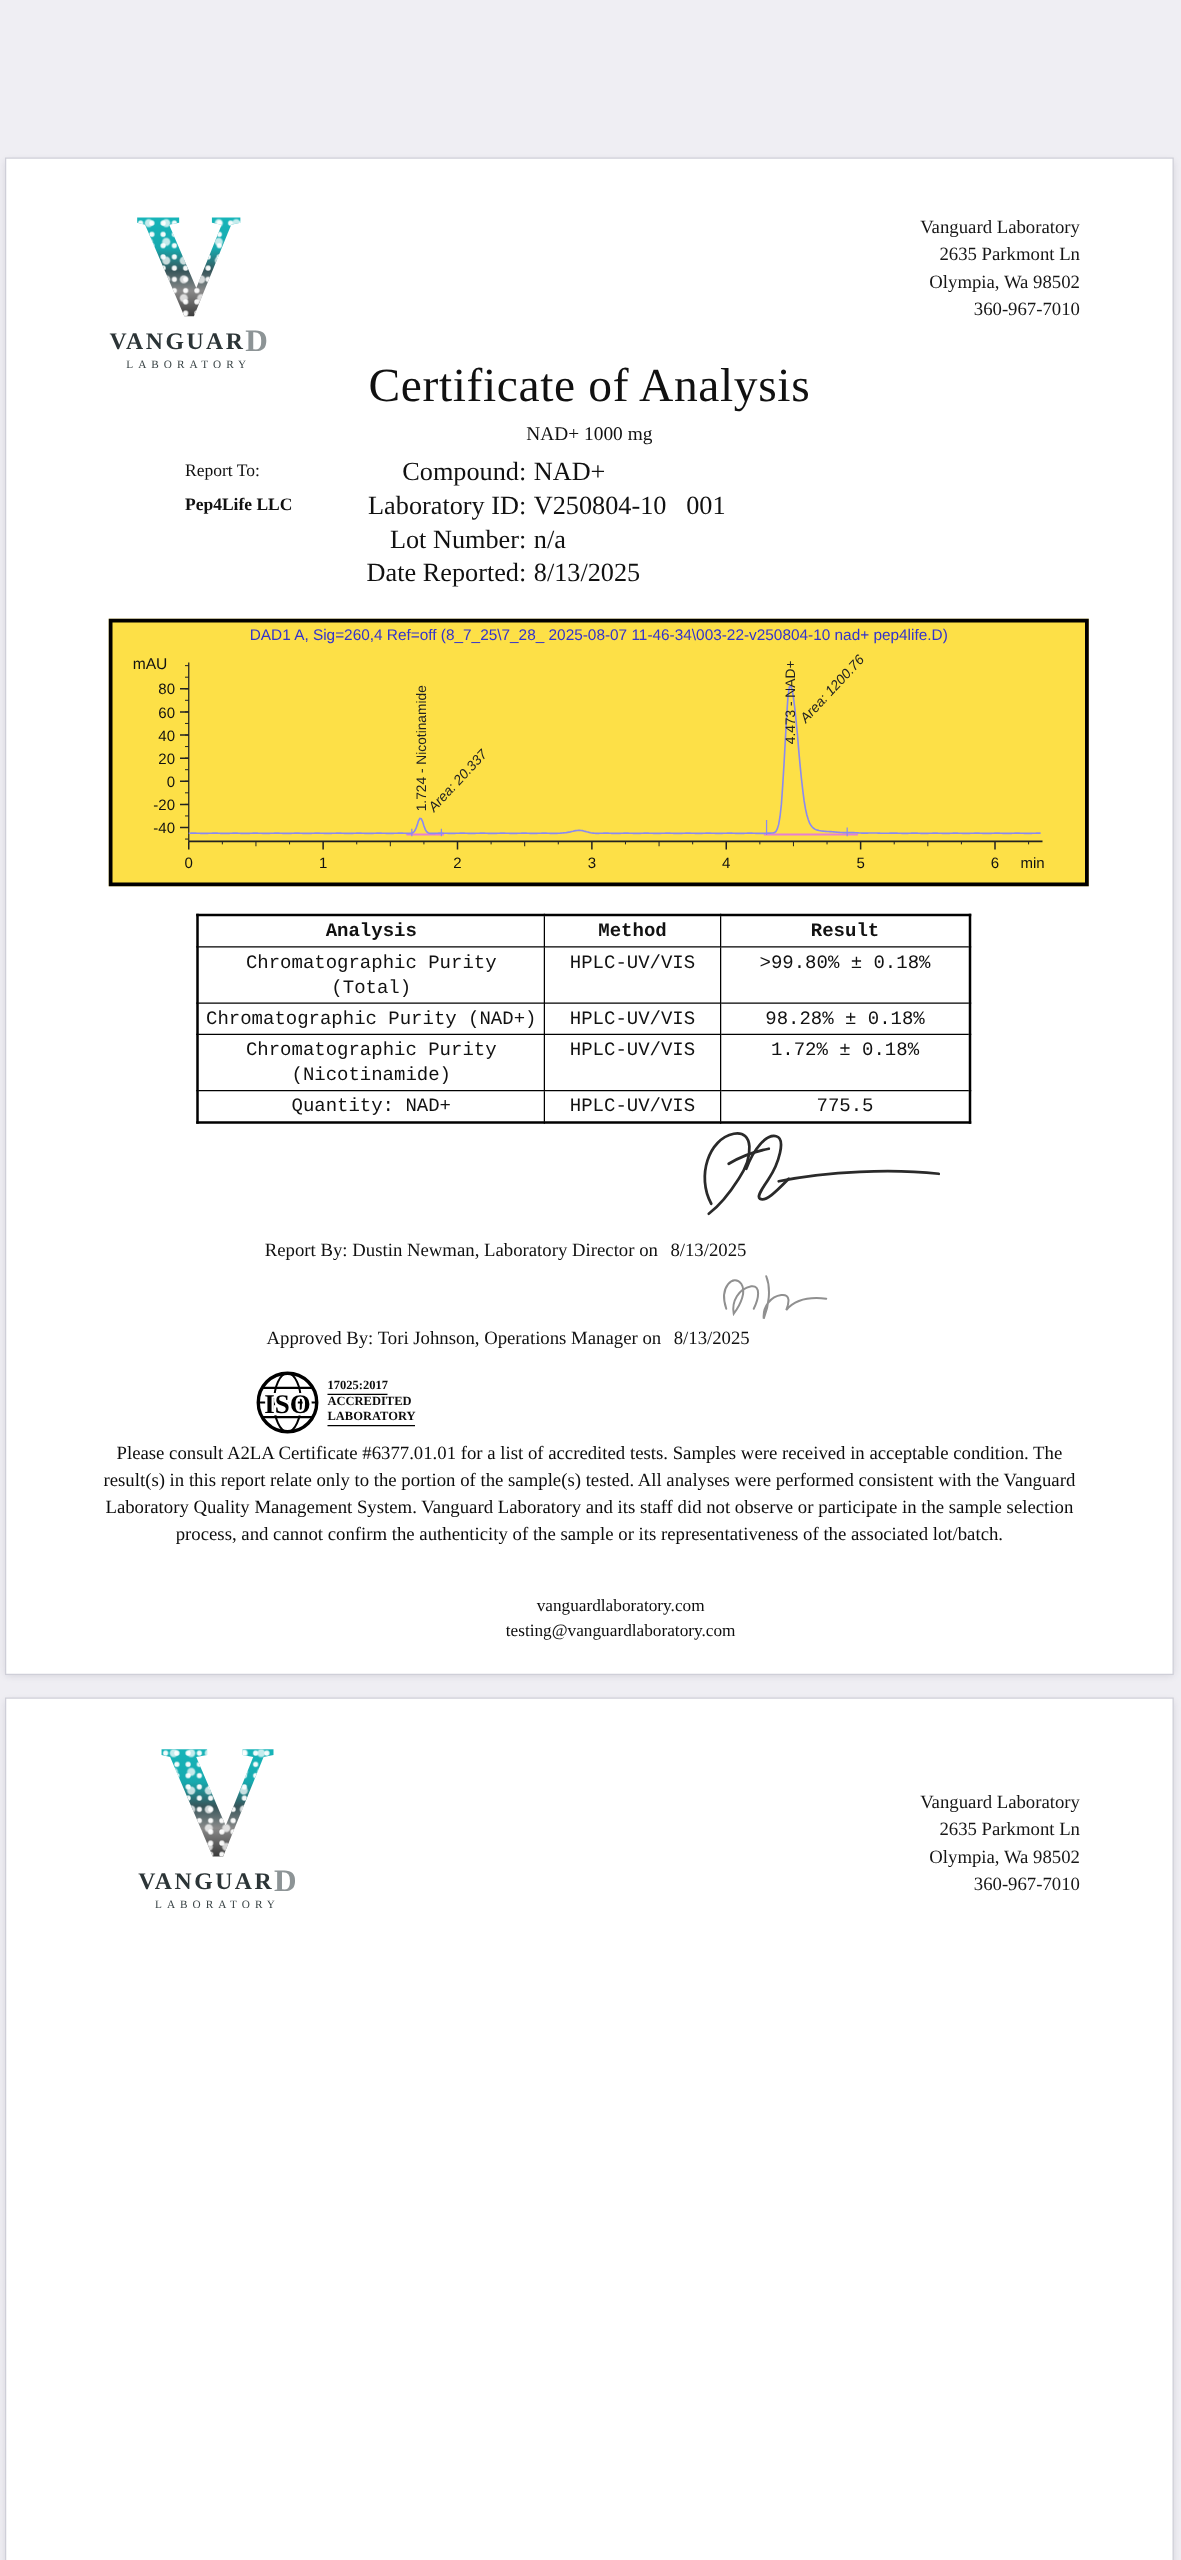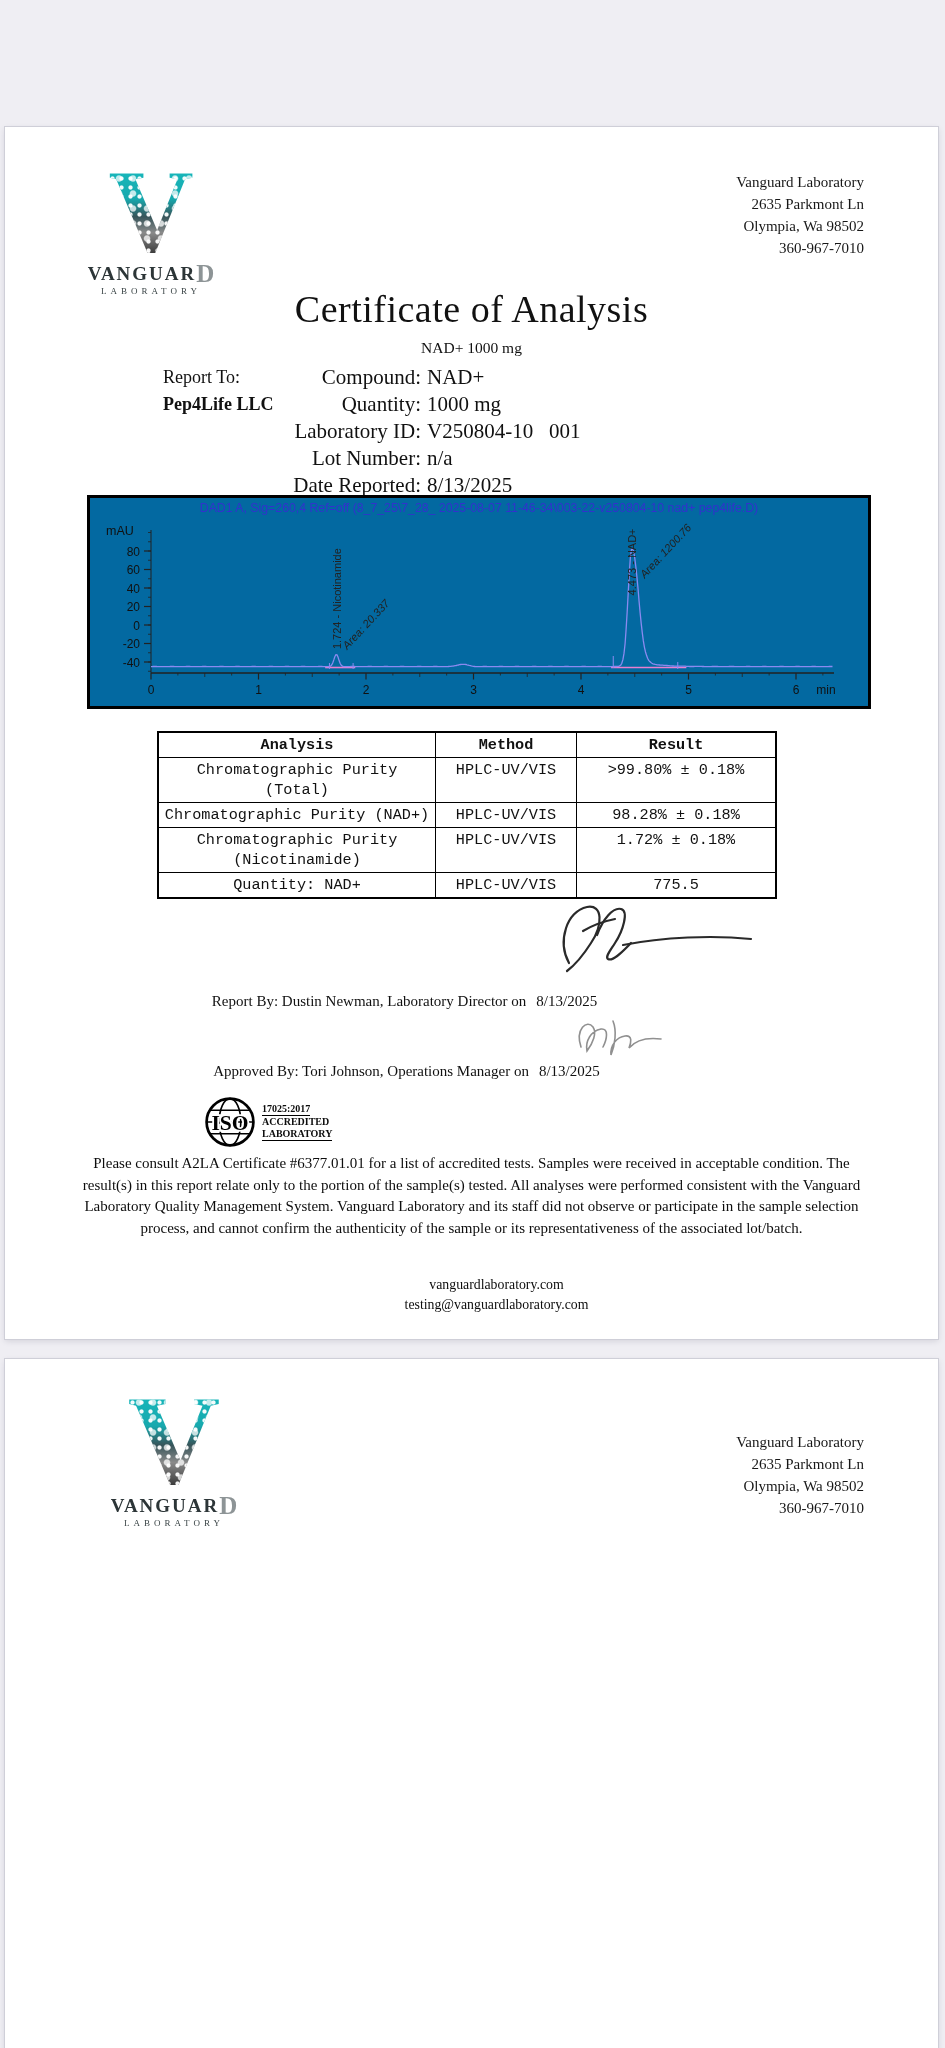--- a/index.html
+++ b/index.html
@@ -40,29 +40,29 @@
   
   .addr{position:absolute;right:74px;text-align:right;font-size:15px;line-height:22px;color:#171717;}
   .addr1{top:44px;} .addr2{top:72px;}
 
   
   .title{position:absolute;top:160px;left:0;width:100%;text-align:center;
          font-size:38px;font-weight:400;margin:0;letter-spacing:.5px;}
   .subtitle{position:absolute;top:212px;left:0;width:100%;text-align:center;font-size:15.5px;}
 
   
-  .report-to{position:absolute;left:158px;top:237px;font-size:18px;line-height:27px;}
+  .report-to{position:absolute;left:143px;top:237px;font-size:14px;line-height:27px;}
   .report-client{font-weight:bold;}
   .details{position:absolute;left:120px;top:237px;font-size:21px;line-height:27px;}
   .drow{white-space:nowrap;}
   .dlabel{display:inline-block;width:296px;text-align:right;}
   .dvalue{margin-left:6px;white-space:pre;}
 
   
-  .chrom{position:absolute;left:82px;top:368px;width:778px;height:208px;border:3px solid #000;background:#0369a1;}
+  .chrom{position:absolute;left:82px;top:368px;width:778px;height:208px;border:3px solid #000;background:#fde047;}
   .chrom svg{display:block;width:778px;height:208px;}
 
   
   .results{position:absolute;left:152px;top:604px;border-collapse:collapse;
            font-size:15.2px;line-height:1.32;table-layout:fixed;border:2.5px solid #000;}
   .results th,.results td{border:1.6px solid #000;text-align:center;padding:2px 4px;vertical-align:top;font-family:Liberation Mono, monospace;}
   .results th{font-weight:bold;}
   .col-analysis{width:268px;} .col-method{width:132px;} .col-result{width:190px;}
 
   
@@ -107,21 +107,20 @@
   <h1 class="title">Certificate of Analysis</h1>
   <div class="subtitle">NAD+ 1000 mg</div>
 
   <div class="report-to">
     <div>Report To:</div>
     <div class="report-client">Pep4Life LLC</div>
   </div>
 
   <div class="details">
     <div class="drow"><span class="dlabel">Compound:</span><span class="dvalue">NAD+</span></div>
-    <div class="drow"><span class="dlabel">Quantity:</span><span class="dvalue">1000 mg</span></div>
     <div class="drow"><span class="dlabel">Laboratory ID:</span><span class="dvalue">V250804-10   001</span></div>
     <div class="drow"><span class="dlabel">Lot Number:</span><span class="dvalue">n/a</span></div>
     <div class="drow"><span class="dlabel">Date Reported:</span><span class="dvalue">8/13/2025</span></div>
   </div>
 
   <div class="chrom">
     <svg id="chrom-svg" viewBox="0 0 778 208">
         <text x="389" y="14" text-anchor="middle" fill="#3232cd" font-size="12.3" font-family="Liberation Sans, sans-serif">DAD1 A, Sig=260,4 Ref=off (8_7_25\7_28_ 2025-08-07 11-46-34\003-22-v250804-10 nad+ pep4life.D)</text>
         <line x1="61" y1="32" x2="61" y2="175" stroke="#222222" stroke-width="1"></line>
         <line x1="61" y1="175" x2="744" y2="175" stroke="#222222" stroke-width="1.4"></line>

